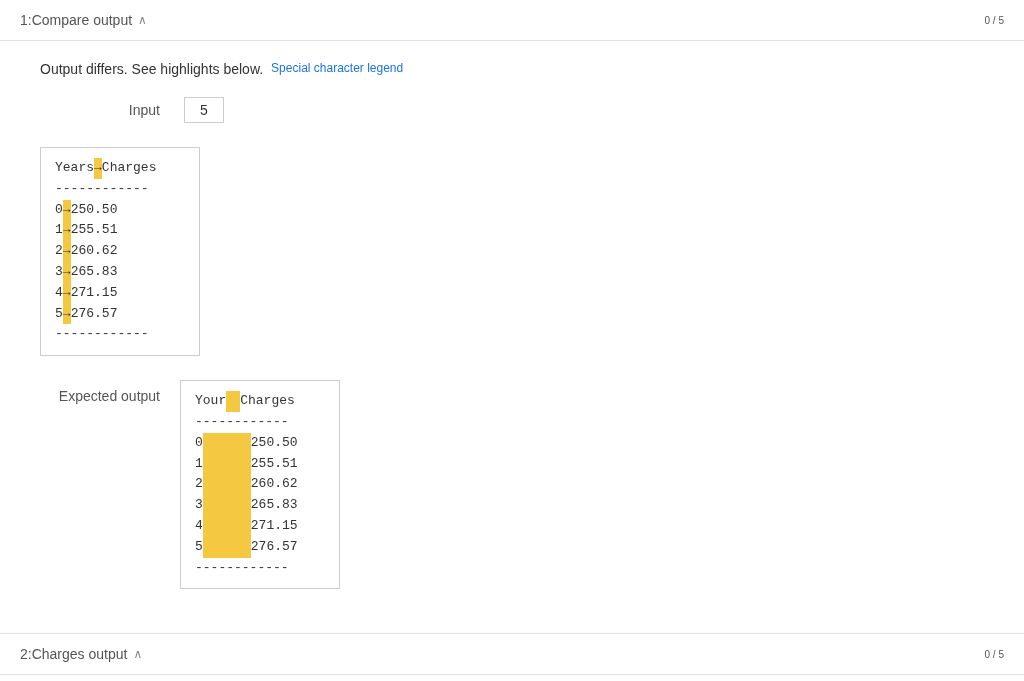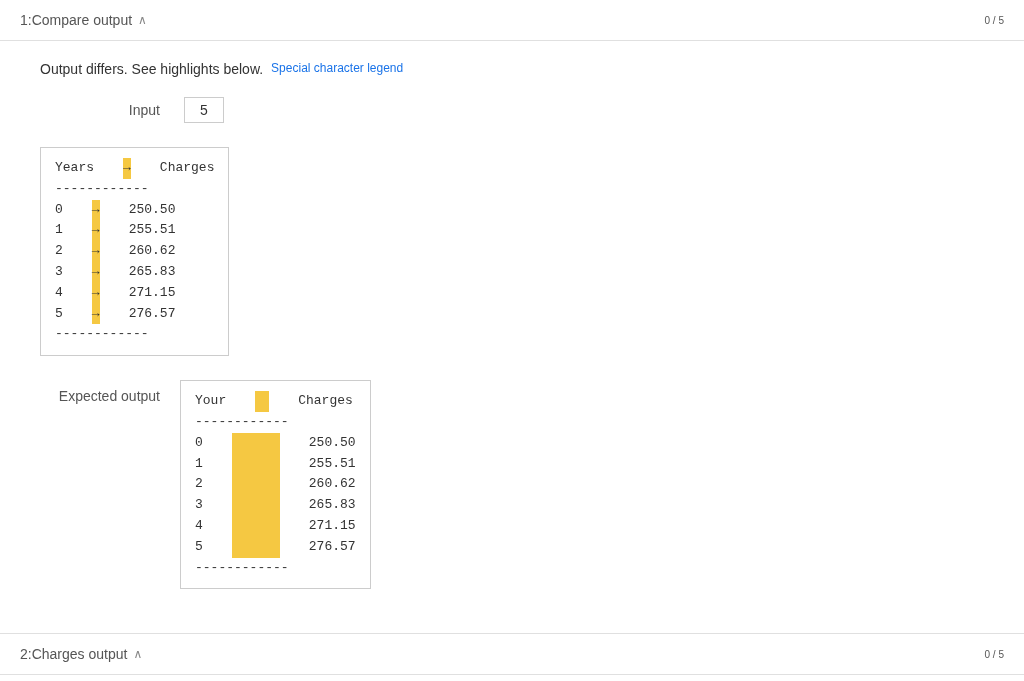--- a/index.html
+++ b/index.html
@@ -91,21 +91,20 @@
       font-size: 13px;
       background: #fff;
       line-height: 1.6;
       min-width: 160px;
       position: relative;
     }
     .code-line {
       white-space: pre;
       display: flex;
       align-items: center;
-      gap: 29px;
     }
     
     .hl-yellow {
       background-color: #f5c842;
       display: inline-block;
     }
     .hl-yellow-wide {
       background-color: #f5c842;
       display: inline-block;
     }

